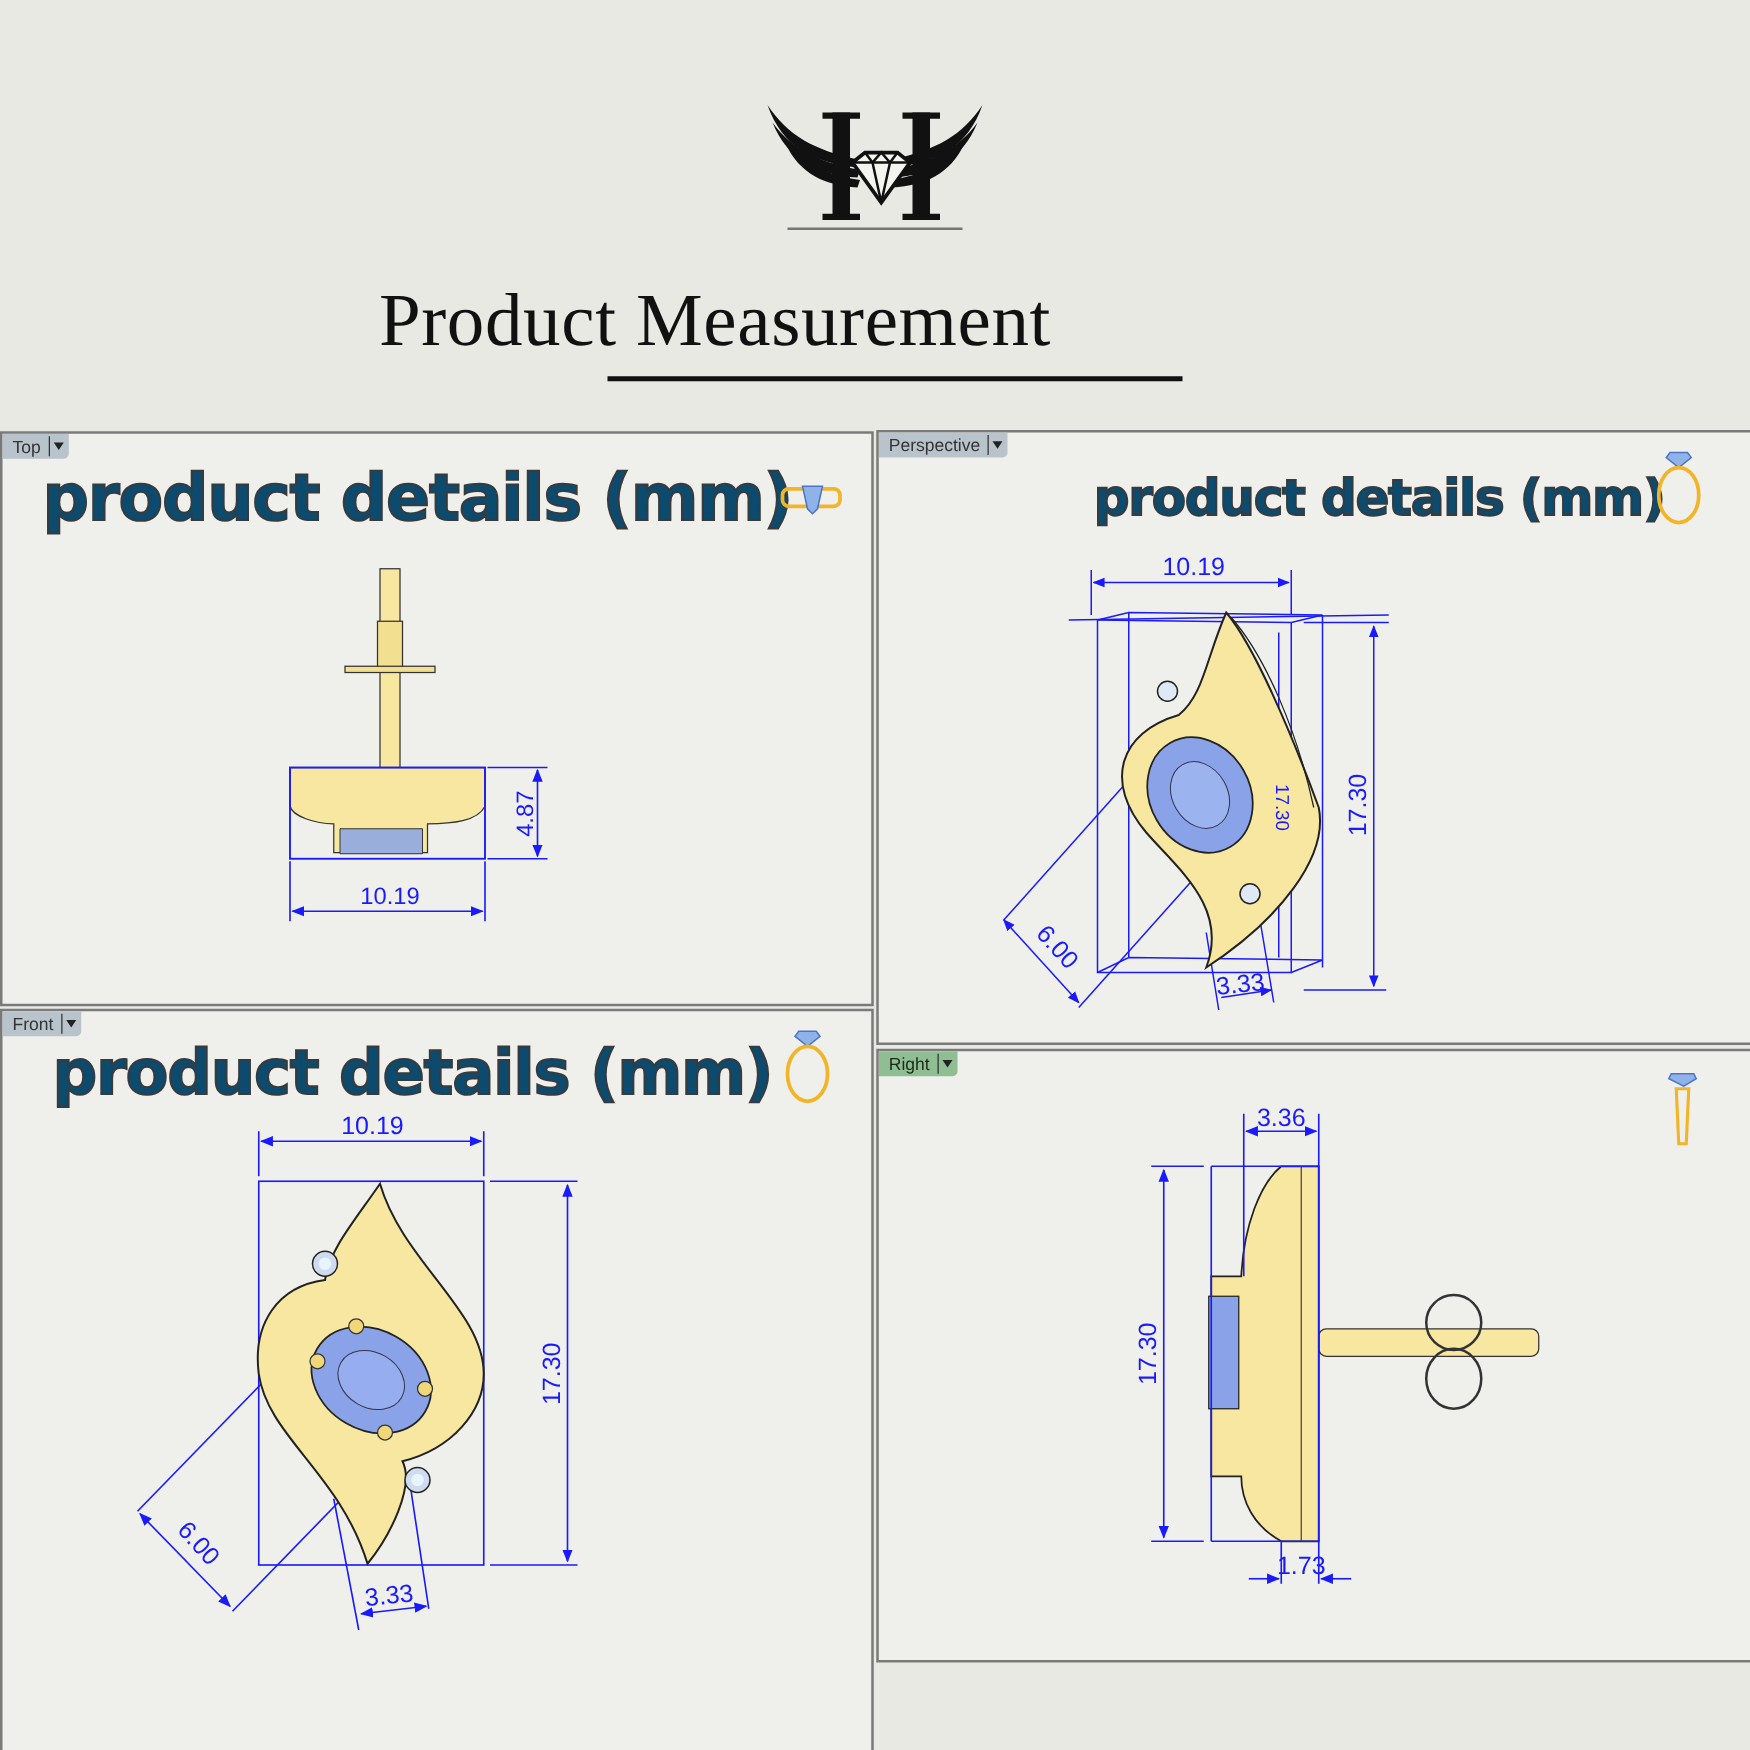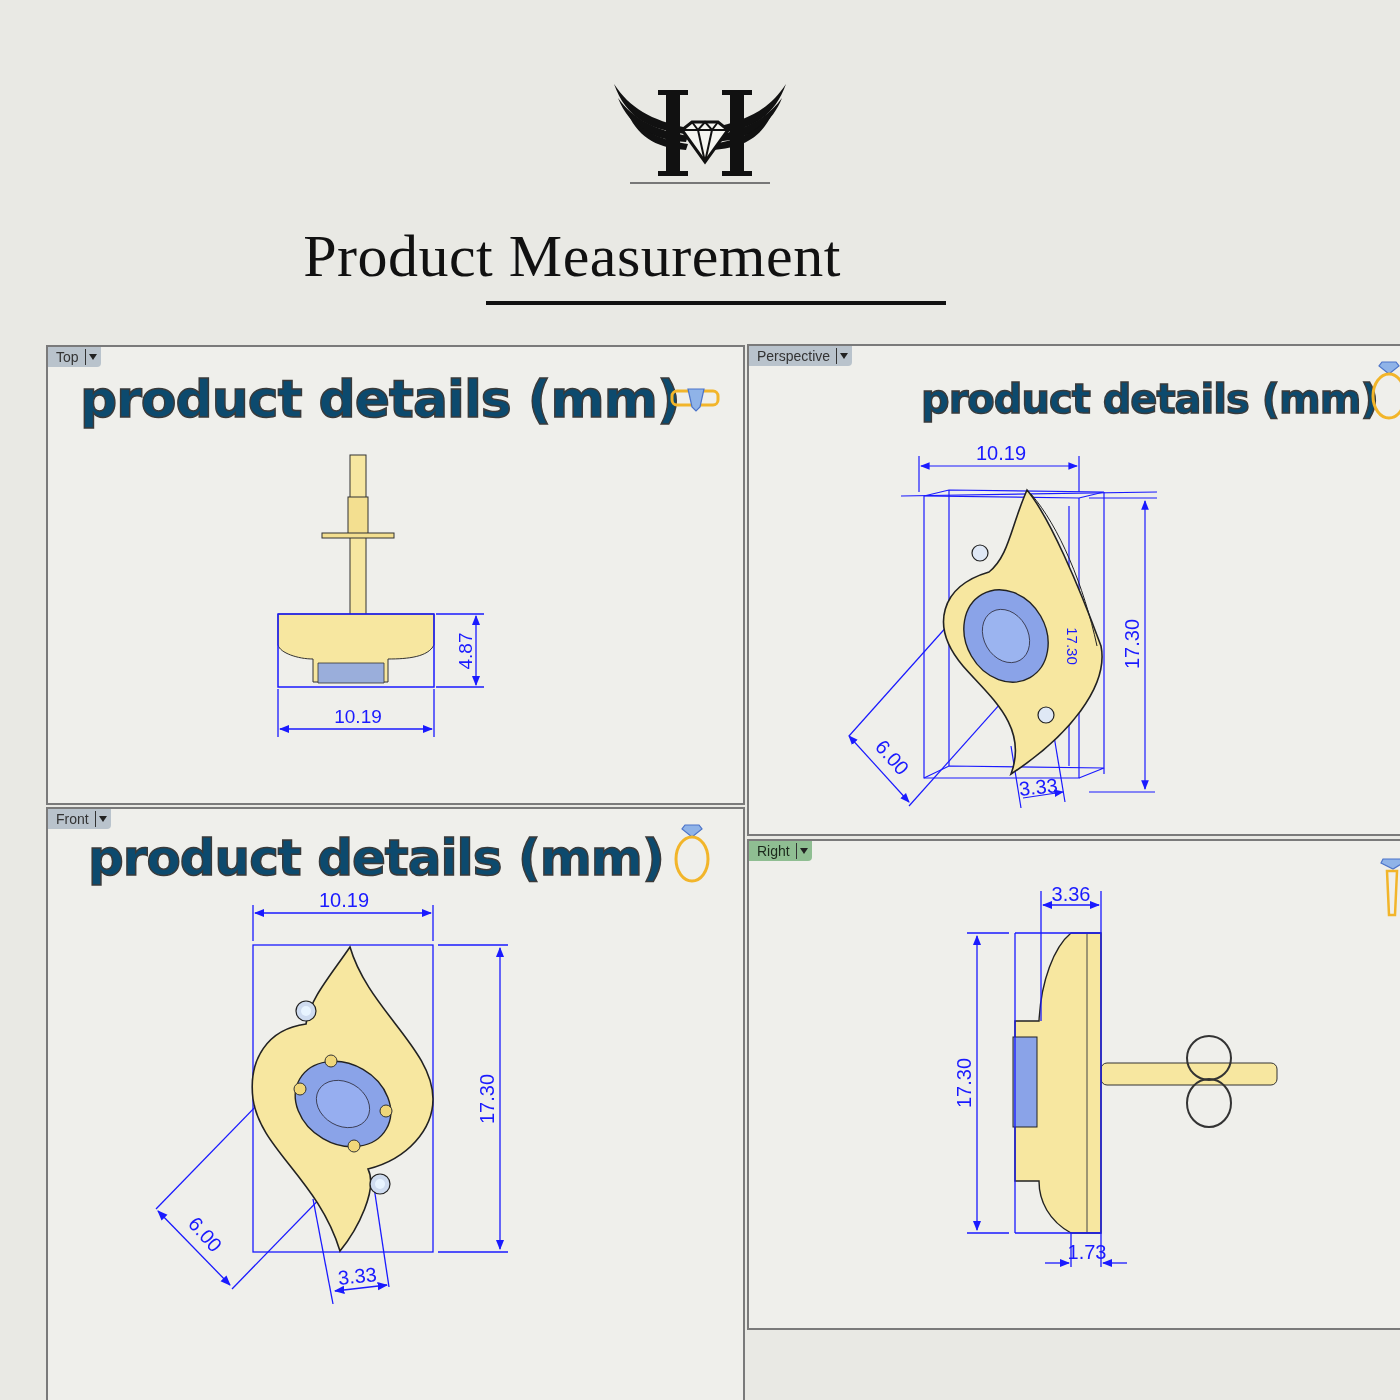--- a/index.html
+++ b/index.html
@@ -1,20 +1,20 @@
 <!DOCTYPE html>
 <html><head>
 <meta charset="utf-8">
 <style>
   html, body { margin:0; padding:0; }
   body { width:1400px; height:1400px; background:#e9e9e4; position:relative; overflow:hidden; font-family:"Liberation Sans", sans-serif; }
   .logo { position:absolute; left:610px; top:78px; width:180px; height:110px; }
   .title { position:absolute; left:0; width:1144px; top:222px; text-align:center; font-family:"Liberation Serif", serif; font-size:60px; color:#111; letter-spacing:0.5px; }
   .title-rule { position:absolute; left:486px; top:301px; width:460px; height:4px; background:#111; }
-  .panel { position:absolute; background:#efefeb; border:2px solid #7a7a7a; box-sizing:border-box; overflow:hidden;margin-left:46px; }
+  .panel { position:absolute; background:#efefeb; border:2px solid #7a7a7a; box-sizing:border-box; overflow:hidden; }
   .vp-tab { position:absolute; left:0; top:0; height:20px; padding:0 4px 0 8px; background:#b9c3cc; border-bottom-right-radius:4px; display:flex; align-items:center; font-size:14px; color:#333; }
   .vp-tab.green { background:#8fbe92; color:#1c2a1c; }
   .vp-tab .lbl { padding-right:6px; border-right:1px solid #333; margin-right:3px; }
   .vp-tab .caret { width:0; height:0; border-left:4px solid transparent; border-right:4px solid transparent; border-top:6px solid #222; }
   .heading { position:absolute; font-family:"DejaVu Sans", sans-serif; font-weight:bold; color:#0c4a6e; -webkit-text-stroke:1.5px #3a3a3a; white-space:nowrap; letter-spacing:-1px; }
   .corner-icon { position:absolute; }
   svg text { font-family:"Liberation Sans", sans-serif; }
 </style>
 </head>
 <body>

